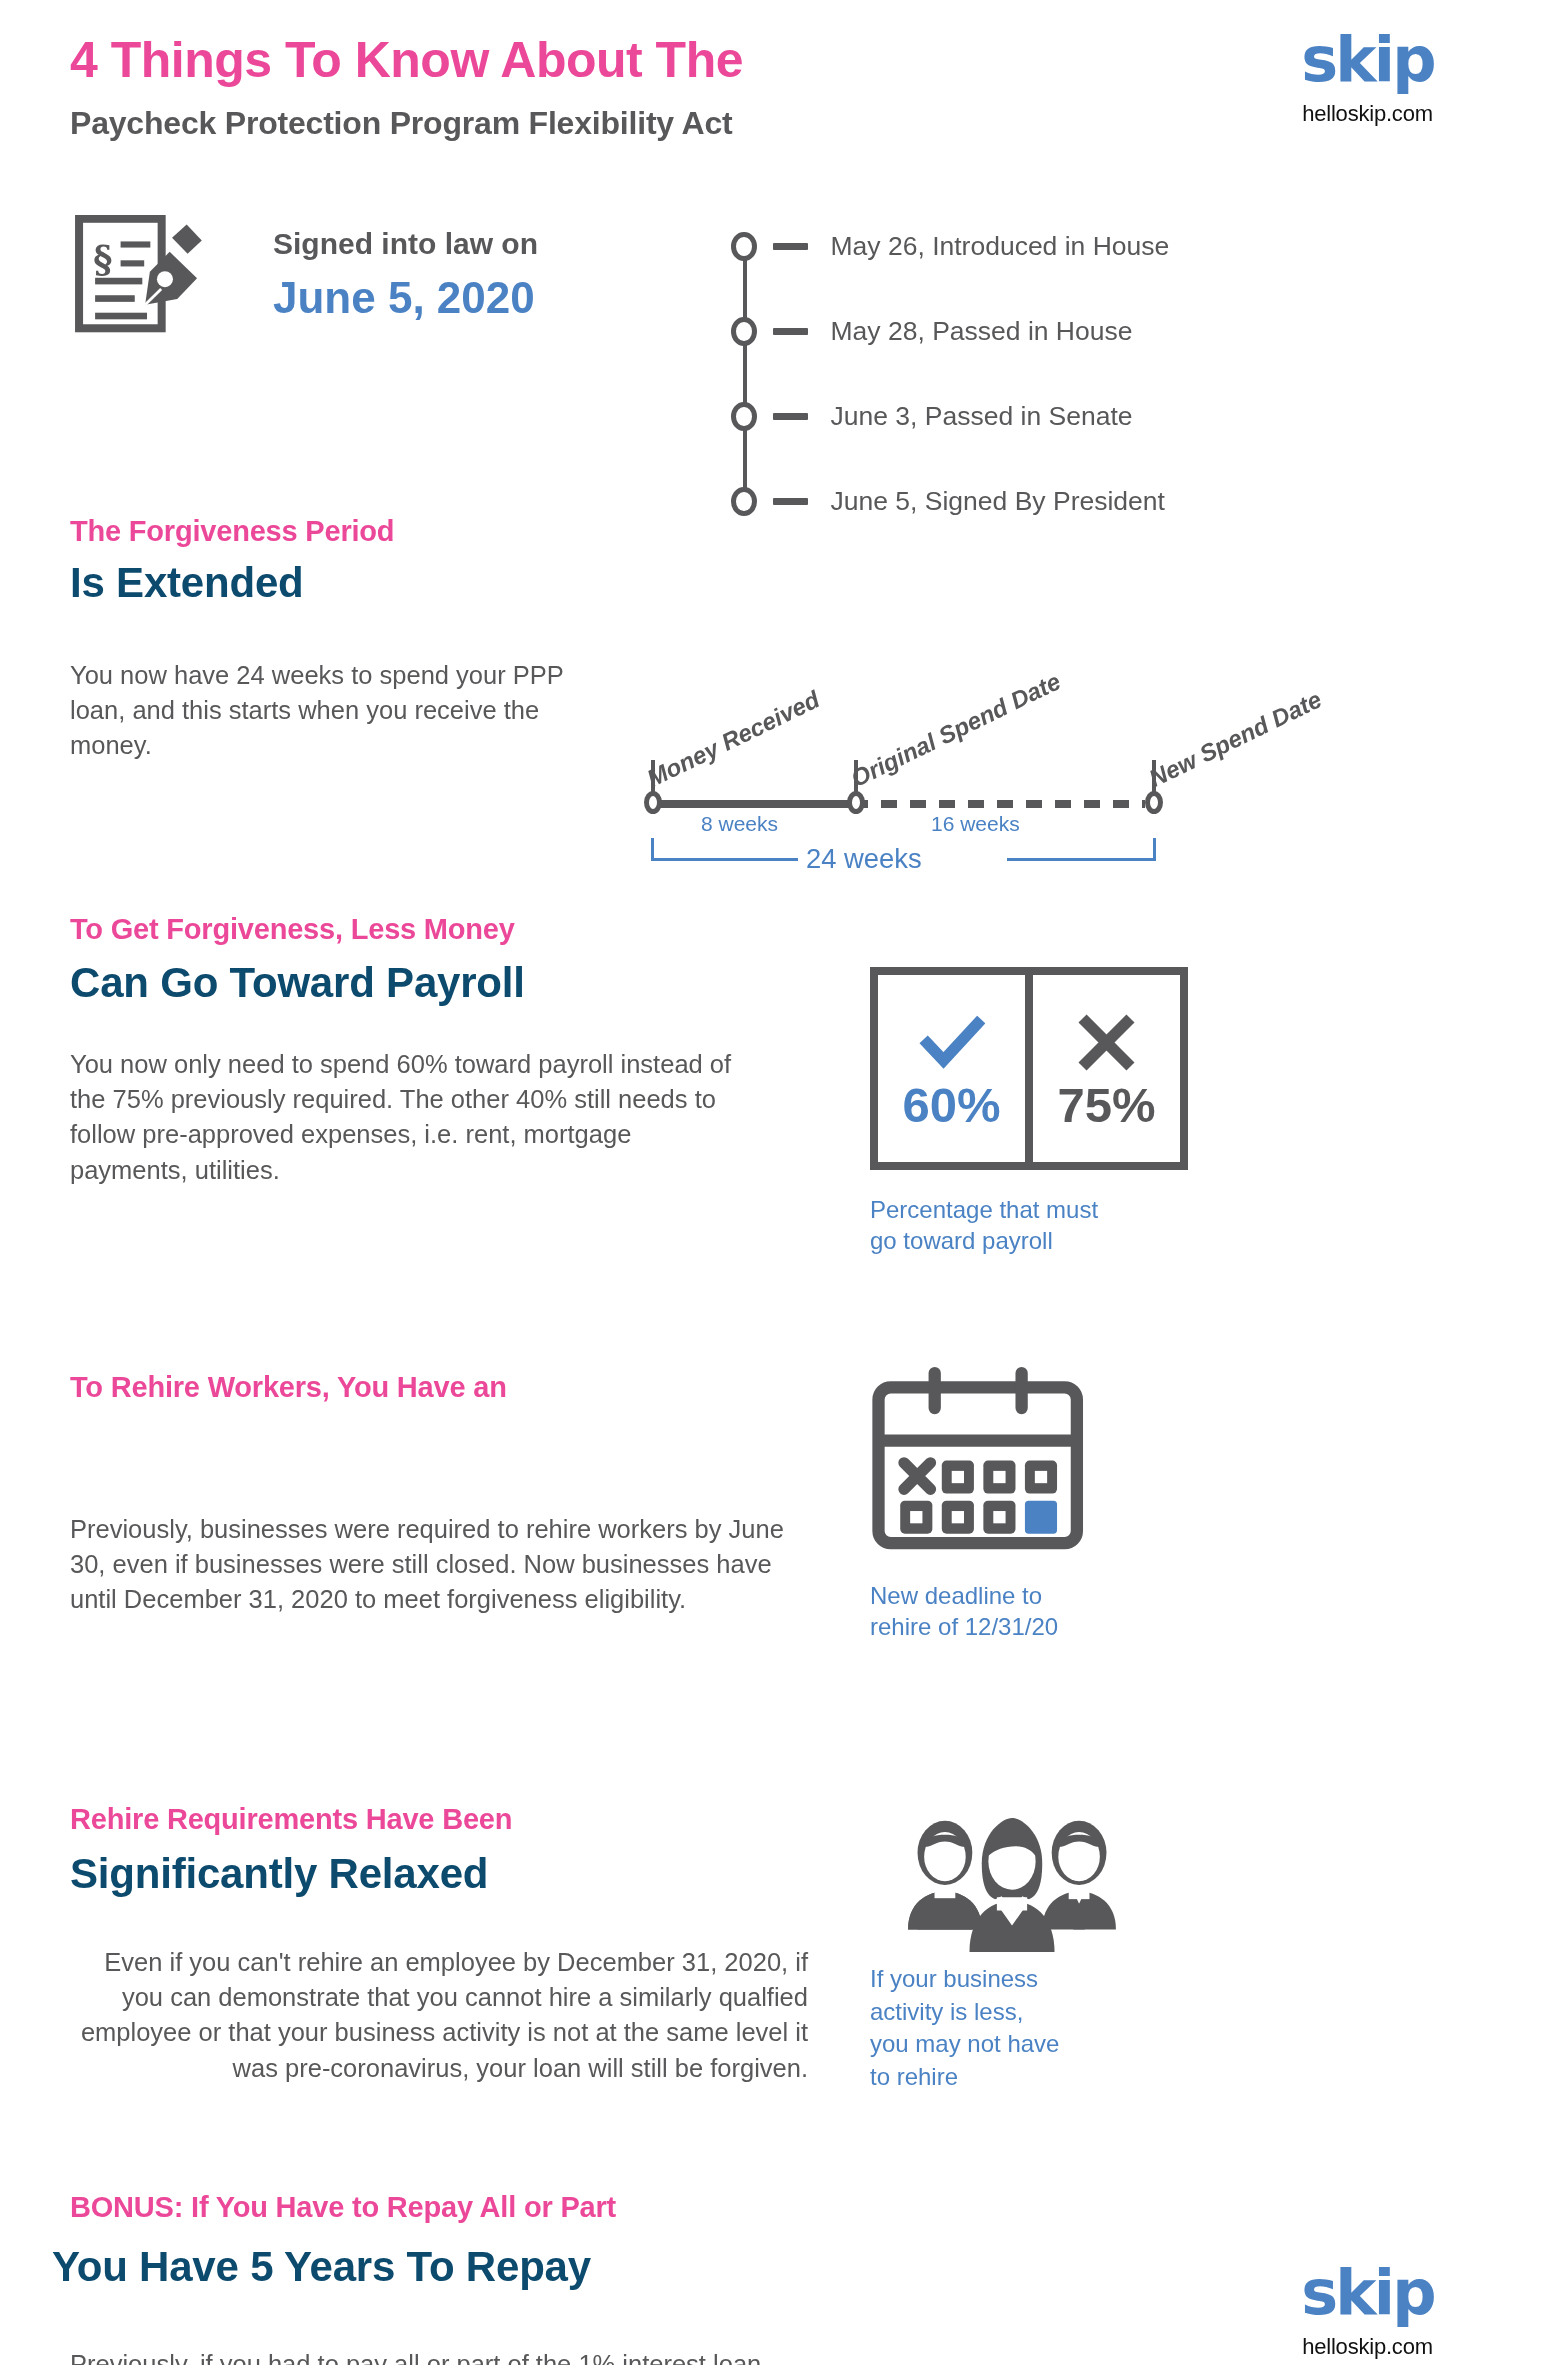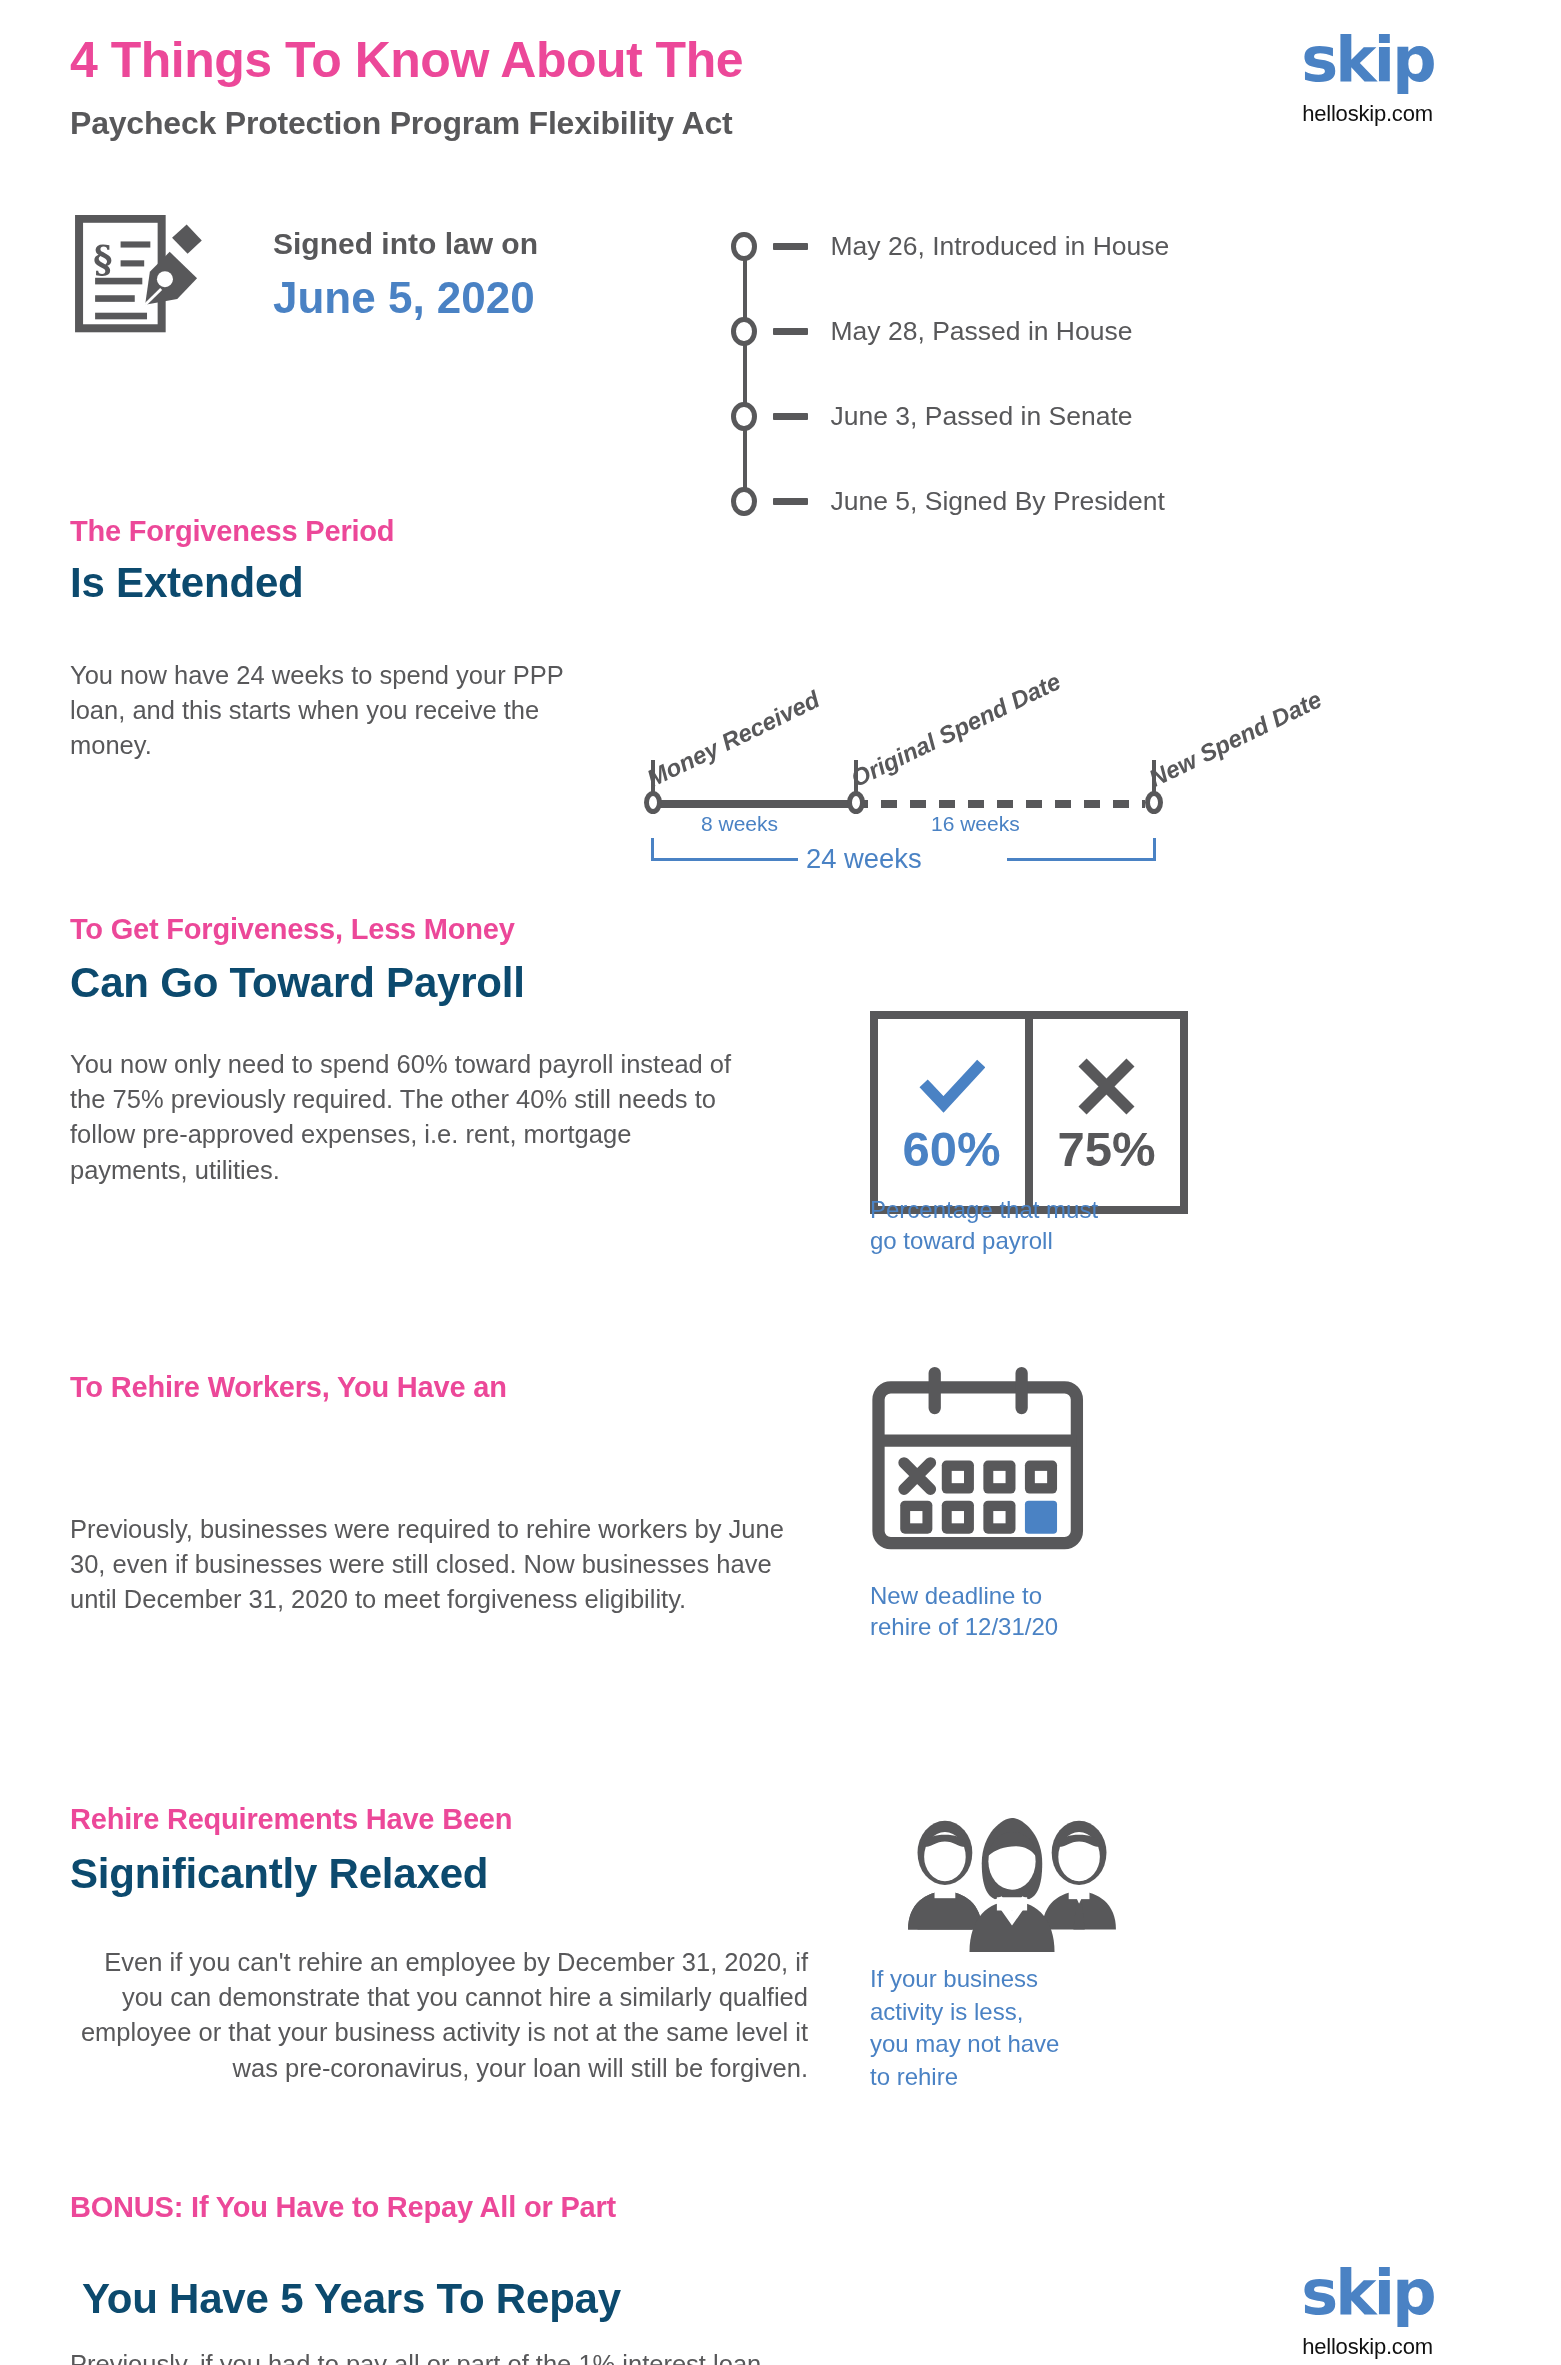--- a/index.html
+++ b/index.html
@@ -165,21 +165,20 @@
     color: #4a82c4;
     white-space: nowrap;
   }
 
   
   .pctbox {
     position: absolute; left: 870px; top: 967px;
     width: 318px; height: 203px;
     border: 8.5px solid #58585a;
     display: flex;
-    margin-top: 44px;
   }
   .pct-cell {
     flex: 1; display: flex; flex-direction: column;
     align-items: center; justify-content: center;
     position: relative;
   }
   .pct-cell + .pct-cell { border-left: 8.5px solid #58585a; }
   .pct-mark { height: 71px; display: flex; align-items: center; justify-content: center; }
   .pct-num { font-size: 49px; font-weight: 700; line-height: 1; margin-top: 3.8px; }
   .pct-num.blue { color: #4a82c4; }
@@ -383,21 +382,21 @@
         <path d="M222 178 L260 232 L298 178 L282 170 L260 200 L238 170 Z" fill="#ffffff"></path>
       </g>
     </svg>
   </div>
   <div class="icon-caption" style="left:870px; top:1963px; white-space:pre-line; line-height:1.36;">If your business
 activity is less,
 you may not have
 to rehire</div>
 
   <div class="sec-kicker" style="left:70px; top:2191px;">BONUS: If You Have to Repay All or Part</div>
-  <div class="sec-head" style="left:82px; top:2243px;margin-top:32px;">You Have 5 Years To Repay</div>
+  <div class="sec-head" style="left:52px; top:2243px;">You Have 5 Years To Repay</div>
   <div class="sec-body" style="left:70px; top:2347px; width:738px;">Previously, if you had to pay all or part of the 1% interest loan back, you only had 2 years.</div>
 
   <div class="skip-logo-wrap bottom">
     <div class="skip-word">skip</div>
     <div class="skip-url">helloskip.com</div>
   </div>
 
 </div>
 
 

